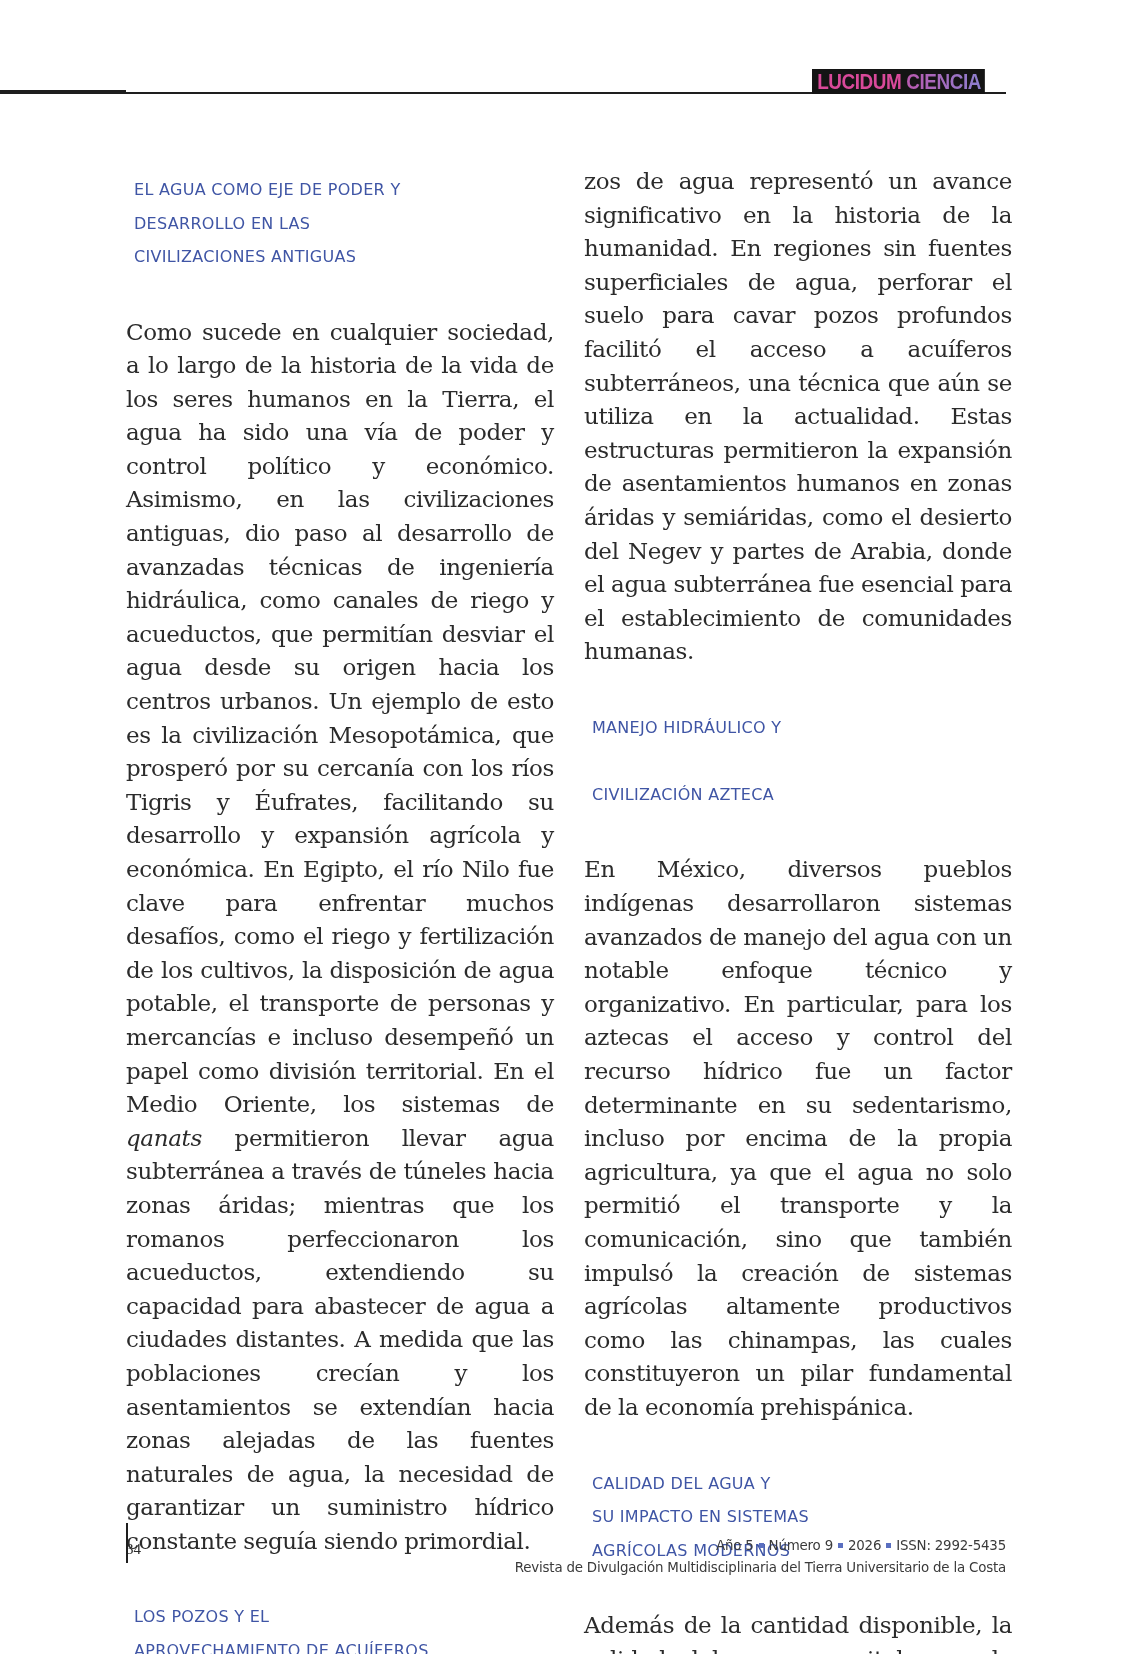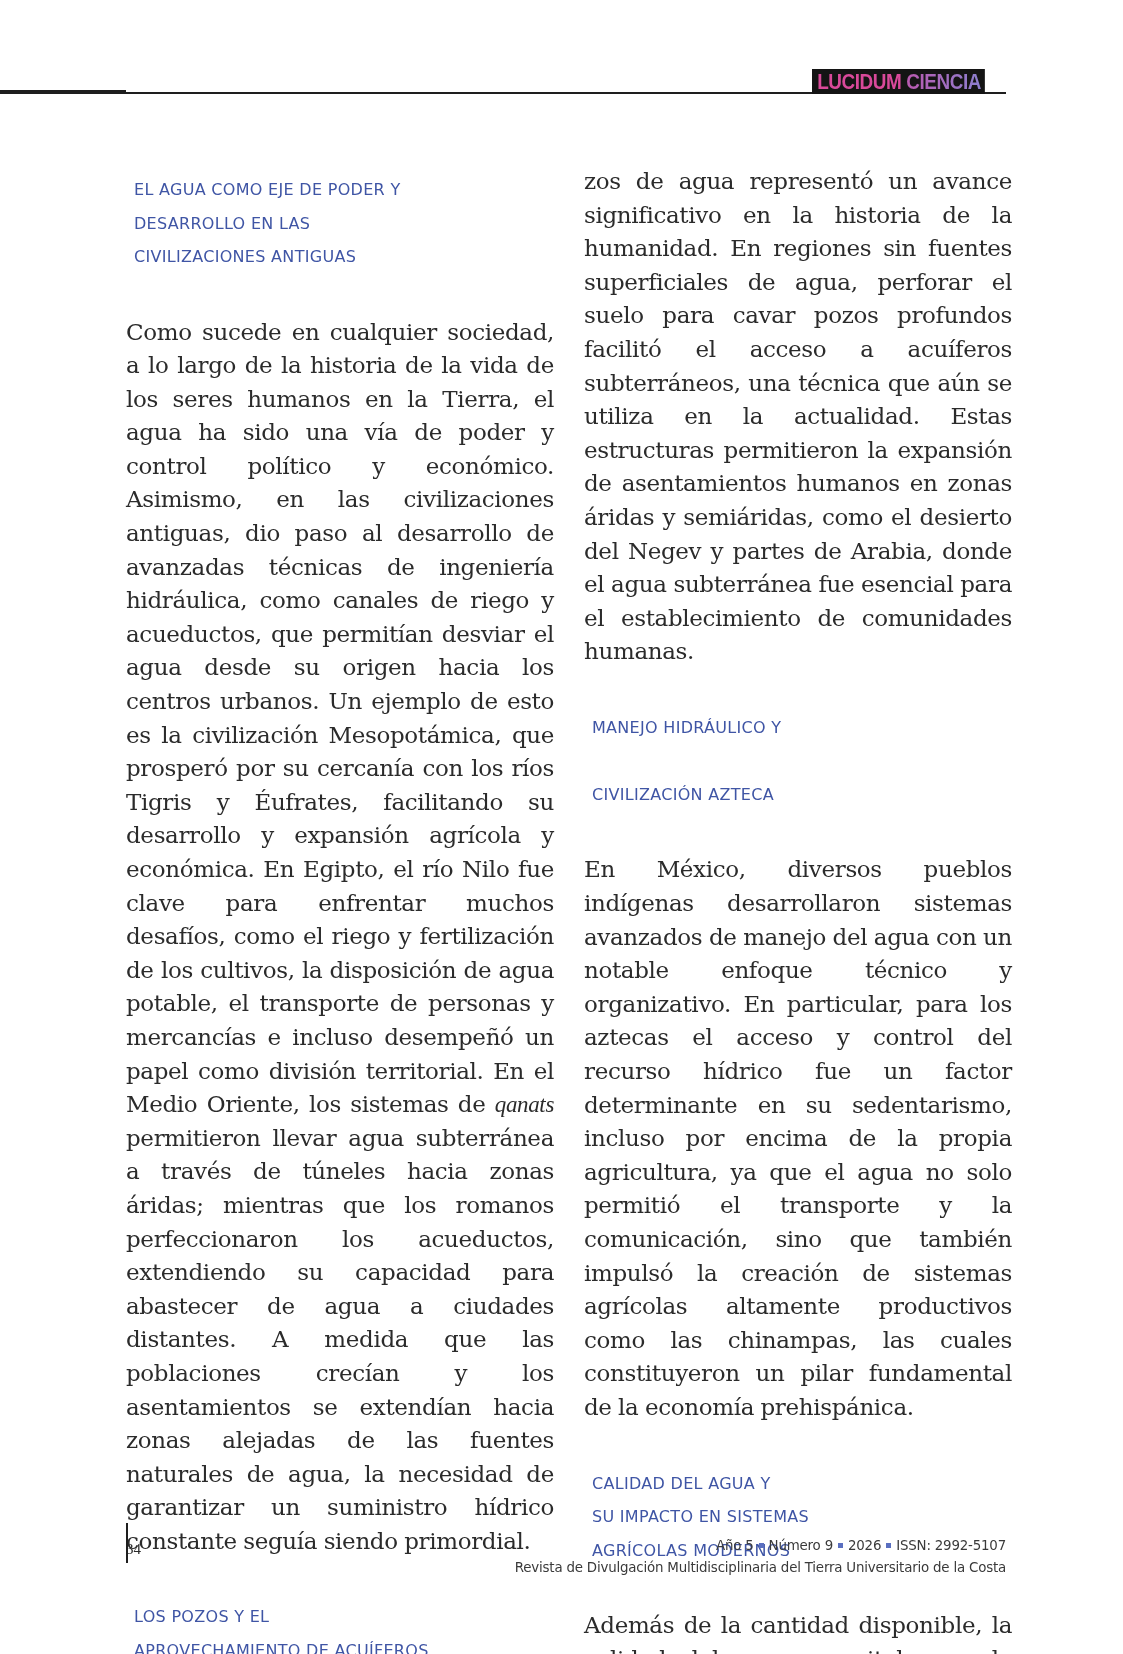--- a/index.html
+++ b/index.html
@@ -12,21 +12,21 @@
            transform: scaleX(0.86); transform-origin: left center; white-space: nowrap; }
   .brand .w1 { color: #d9499a; }
   .brand .w2 { background: linear-gradient(90deg, #b95ab0, #8c7fcf); -webkit-background-clip: text; background-clip: text; color: transparent; }
 
   .col { position: absolute; top: 165px; width: 428px; }
   .col.left { left: 126px; }
   .col.right { left: 584px; }
 
   .heading { font-family: "DejaVu Sans", sans-serif; color: #3f55a5; font-size: 16px; line-height: 33.5px; font-weight: normal; letter-spacing: 0.3px; margin: 8px; text-transform: uppercase; }
   .para { font-family: "DejaVu Serif", serif; font-size: 23px; line-height: 33.6px; text-align: justify; margin: 0; hyphens: manual; color: #2b2b2b; letter-spacing: -0.35px; word-spacing: -0.5px; }
-  .para em { font-style: italic; font-family: Liberation Serif, serif; }
+  .para em { font-style: italic; }
   .gap-h { height: 34px; }
   .gap-p { height: 34px; }
 
   .footer-num { position: absolute; left: 86px; top: 1541px; font-family: Liberation Serif, serif; font-size: 15px; color: #2a2a2a; margin-left: 40px; }
   .footer-bar { position: absolute; left: 126px; top: 1523px; width: 2px; height: 40px; background: #1e1e1e; }
   .footer-meta { position: absolute; right: 117px; top: 1535px; text-align: right; font-family: "DejaVu Sans", sans-serif; font-size: 13.4px; color: #3a3a3a; line-height: 22px; letter-spacing: -0.2px; }
   .bullet { display: inline-block; width: 5px; height: 5px; background: #5a6fc0; vertical-align: middle; margin: 0 5px; position: relative; top: -1px; }
 </style>
 </head>
 <body>
@@ -69,16 +69,16 @@
     <span>AGRÍCOLAS MODERNOS</span>
   </h2>
   <div class="gap-h"></div>
   <p class="para">Además de la cantidad disponible, la calidad del agua es vital para la agricultura y para la eficacia de los agroquímicos. El agua que se usa para regar o aplicar productos no solo hidrata a las plantas, sino que también actúa como medio para disolver y transportar formulaciones</p>
 </div>
 
 <div class="footer-num">34</div>
 <div class="footer-bar"></div>
 <div class="footer-meta">
   <div>
-    <span>Año 5</span><span class="bullet"></span><span>Número 9</span><span class="bullet"></span><span>2026</span><span class="bullet"></span><span>ISSN: 2992-5107</span>
+    <span>Año 5</span><span class="bullet"></span><span>Número 9</span><span class="bullet"></span><span>2026</span><span class="bullet"></span><span>ISSN: 2992-5435</span>
   </div>
   <div>Revista de Divulgación Multidisciplinaria del Tierra Universitario de la Costa</div>
 </div>
 
 </body></html>

